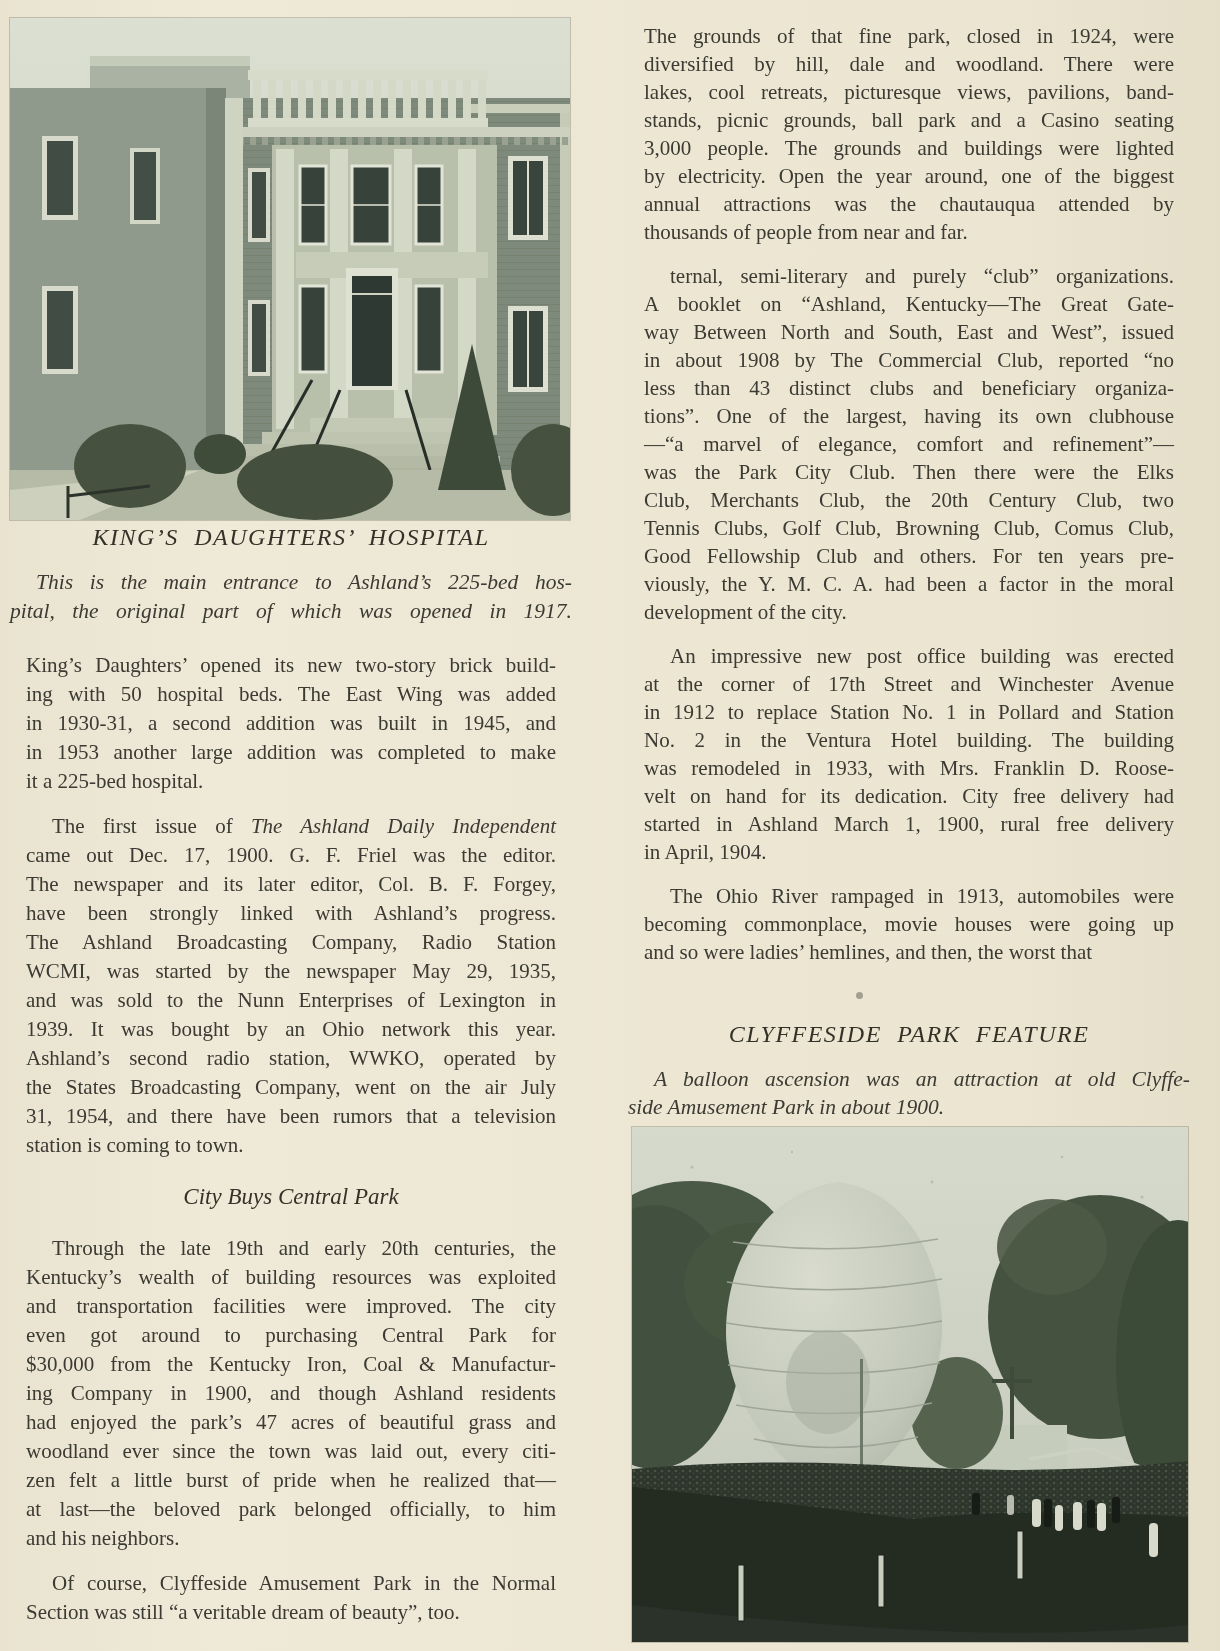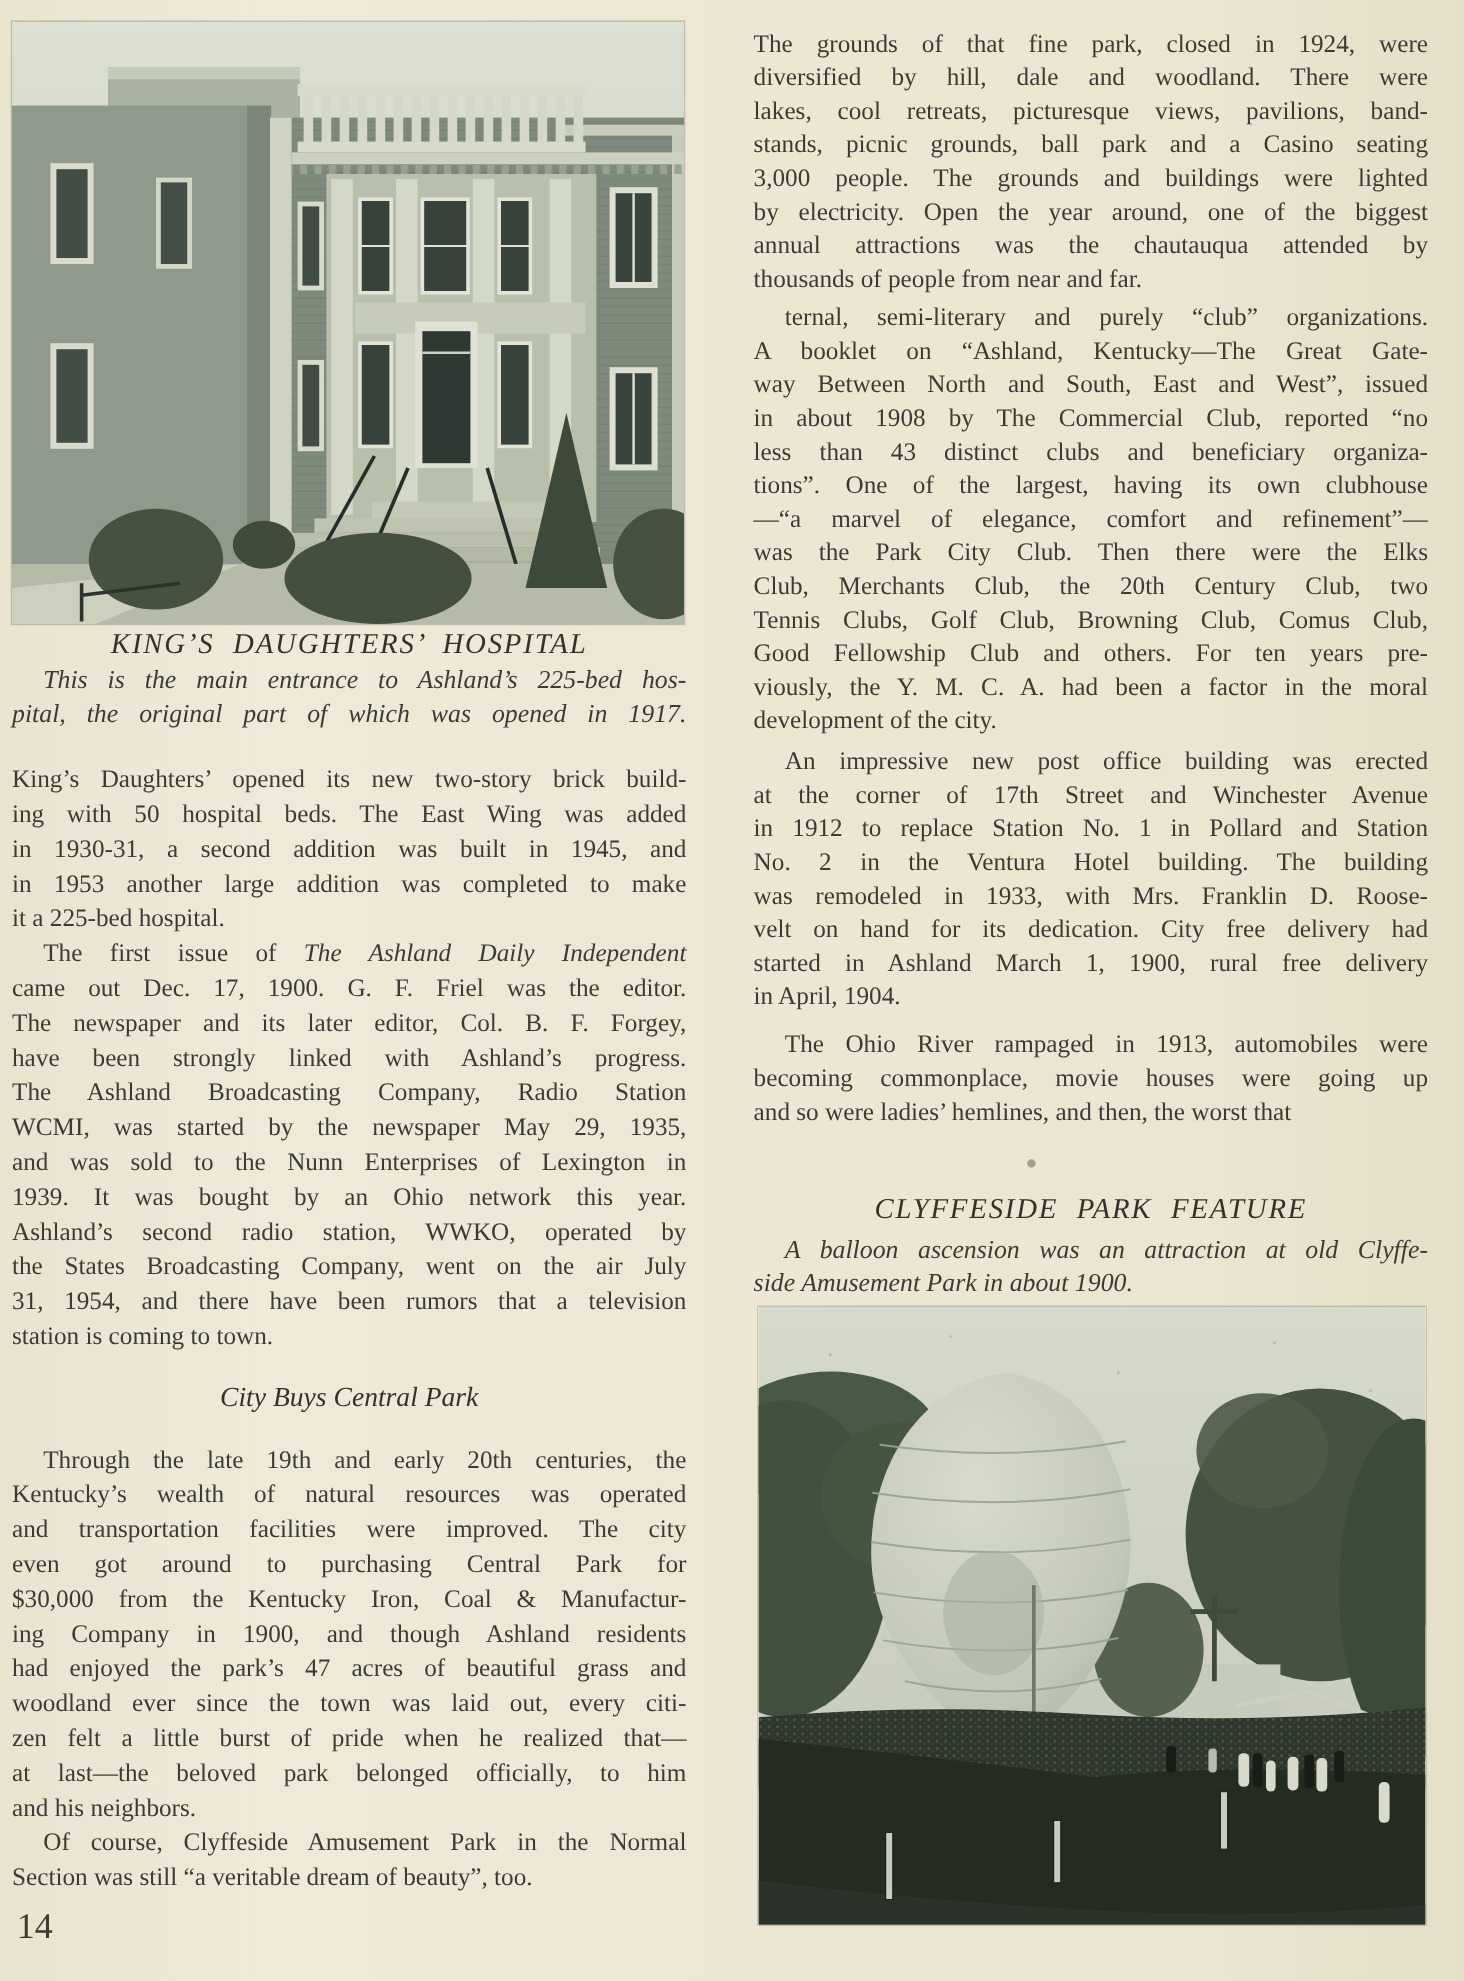--- a/index.html
+++ b/index.html
@@ -21,29 +21,29 @@
   .caption-title {
     font-style:italic; font-weight:normal; text-align:center;
     font-size:24px; line-height:30px; letter-spacing:1.5px; word-spacing:8px;
     margin:2px 0 0; color:#343228;
   }
   .col-right .caption-title { margin-top:20px; }
 
   .caption { font-style:italic; font-size:21.5px; line-height:29px; margin:0; }
   .col-right .caption { line-height:28px; margin-top:4px; }
 
-  .para { font-size:21px; line-height:29px; margin:0; }
+  .para { font-size:21px; line-height:29px; margin:16px; }
   .col-right .para { line-height:28px; }
 
   .line { text-align:justify; text-align-last:justify; }
   .para .line:last-child { text-align-last:left; }
   .caption .line:last-child { text-align-last:left; }
   .caption.justify-all .line:last-child { text-align-last:justify; }
   .para.indent .line:first-child { text-indent:26px; }
-  .caption .line:first-child { text-indent:26px; }
+  .caption .line:first-child { text-indent:26px;margin-top:16px; }
 
   .para-l1 { margin-top:25px; }
   .para-l3 { }
   .para-l4 { }
   .subheading {
     font-style:italic; font-weight:normal; text-align:center;
     font-size:23px; line-height:30px; margin:22px 0; color:#343228;
   }
   .page-number { font-size:30px; margin-top:10px; padding-left:4px; }
 
@@ -180,21 +180,21 @@
         <div class="line">Ashland’s second radio station, WWKO, operated by</div>
         <div class="line">the States Broadcasting Company, went on the air July</div>
         <div class="line">31, 1954, and there have been rumors that a television</div>
         <div class="line">station is coming to town.</div>
       </div>
 
     <h3 class="subheading">City Buys Central Park</h3>
 
     <div class="para indent para-l3">
         <div class="line">Through the late 19th and early 20th centuries, the</div>
-        <div class="line">Kentucky’s wealth of natural resources was operated</div>
+        <div class="line">Kentucky’s wealth of building resources was exploited</div>
         <div class="line">and transportation facilities were improved.  The city</div>
         <div class="line">even got around to purchasing Central Park for</div>
         <div class="line">$30,000 from the Kentucky Iron, Coal &amp; Manufactur-</div>
         <div class="line">ing Company in 1900, and though Ashland residents</div>
         <div class="line">had enjoyed the park’s 47 acres of beautiful grass and</div>
         <div class="line">woodland ever since the town was laid out, every citi-</div>
         <div class="line">zen felt a little burst of pride when he realized that—</div>
         <div class="line">at last—the beloved park belonged officially, to him</div>
         <div class="line">and his neighbors.</div>
       </div>

